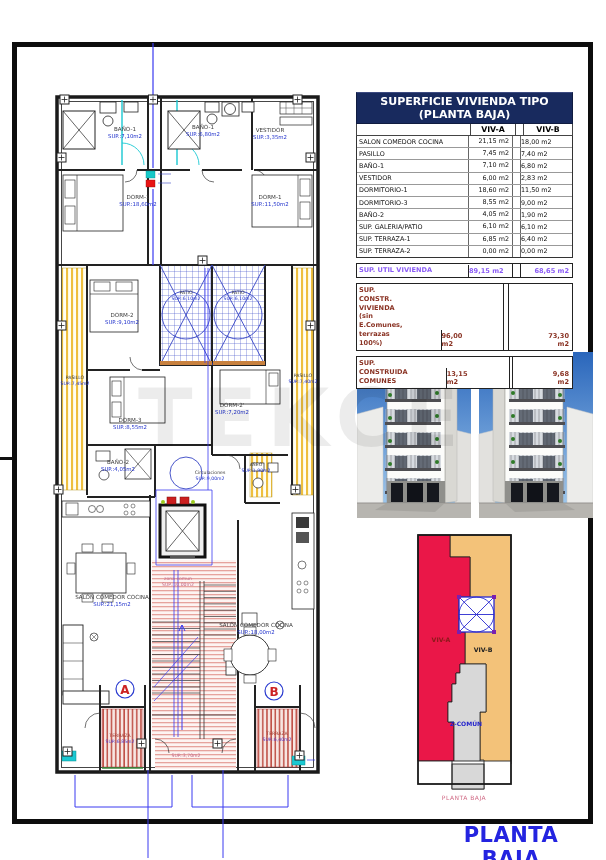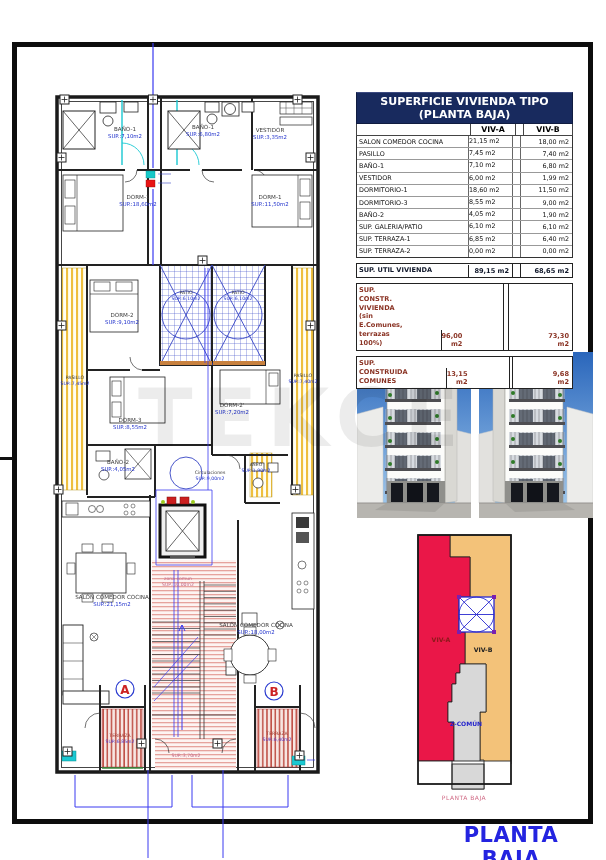--- a/index.html
+++ b/index.html
@@ -27,29 +27,29 @@
          padding:2px 0;border:1px solid #101c40;border-top:1px solid #3c4a80;}
   .t-cols{display:flex;font-weight:bold;font-size:7.8px;border:1px solid #444;border-top:none;
           height:11px;align-items:center;}
   .c-lab{flex:1;} .c-a{width:44px;text-align:center;border-left:1px solid #444;align-self:stretch;line-height:11px;}
   .c-gap{width:7px;border-left:1px solid #444;border-right:1px solid #444;align-self:stretch;}
   .c-b{width:48px;text-align:center;}
   .t-body{border:1px solid #333;border-top:none;}
   .t-row{display:flex;height:11.2px;align-items:center;font-size:6.4px;border-top:1px solid #999;color:#111;}
   .t-row:first-child{border-top:none;}
   .r-lab{flex:1;padding-left:2px;overflow:hidden;white-space:nowrap;}
-  .r-a{width:44px;text-align:left;padding-right:3px;border-left:1px solid #666;align-self:stretch;line-height:11.2px;box-sizing:border-box;}
+  .r-a{width:44px;text-align:right;padding-right:3px;border-left:1px solid #666;align-self:stretch;line-height:11.2px;box-sizing:border-box;}
   .r-gap{width:7px;border-left:1px solid #666;border-right:1px solid #666;align-self:stretch;}
-  .r-b{width:48px;text-align:right;padding-right:3px;}
+  .r-b{width:48px;padding-right:3px;}
   .sumbox{display:flex;border:1.4px solid #222;margin-top:5px;font-weight:bold;align-items:flex-end;}
   .s-lab{flex:1;padding:2px 0 2px 2px;font-size:6.6px;line-height:1.35;}
-  .s-a{width:44px;text-align:right;padding:2px 3px 2px 0;border-left:1.2px solid #222;box-sizing:border-box;font-size:6.6px;}
+  .s-a{width:44px;text-align:left;padding:2px 3px 2px 0;border-left:1.2px solid #222;box-sizing:border-box;font-size:6.6px;}
   .s-gap{width:7px;border-left:1.2px solid #222;border-right:1.2px solid #222;align-self:stretch;}
   .s-b{width:48px;text-align:right;padding:2px 3px 2px 0;font-size:6.6px;}
-  .sum-blue{color:#0f172a;} .sum-maroon{color:#8a3324;gap:38px;}
+  .sum-blue{color:#8b5cf6;} .sum-maroon{color:#8a3324;gap:38px;}
   
   .renders{position:absolute;left:357px;top:352px;z-index:3;}
   .diagram{position:absolute;left:414px;top:532px;z-index:3;}
   .diagram-caption{position:absolute;left:414px;top:794px;width:100px;text-align:center;
                    font-size:6px;color:#d06a85;letter-spacing:.5px;z-index:4;}
   .big-title{position:absolute;left:432px;top:823px;width:158px;text-align:center;
              font-size:21px;font-weight:bold;color:#2424e0;letter-spacing:.5px;z-index:6;}
   .plan-svg{position:absolute;left:30px;top:25px;z-index:3;}
 </style>
 </head>
@@ -384,21 +384,21 @@
       <div class="t-row">
           <div class="r-lab">BAÑO-1</div>
           <div class="r-a">7,10 m2</div>
           <div class="r-gap"></div>
           <div class="r-b">6,80 m2</div>
         </div>
       <div class="t-row">
           <div class="r-lab">VESTIDOR</div>
           <div class="r-a">6,00 m2</div>
           <div class="r-gap"></div>
-          <div class="r-b">1,99 m2</div>
+          <div class="r-b">2,83 m2</div>
         </div>
       <div class="t-row">
           <div class="r-lab">DORMITORIO-1</div>
           <div class="r-a">18,60 m2</div>
           <div class="r-gap"></div>
           <div class="r-b">11,50 m2</div>
         </div>
       <div class="t-row">
           <div class="r-lab">DORMITORIO-3</div>
           <div class="r-a">8,55 m2</div>

